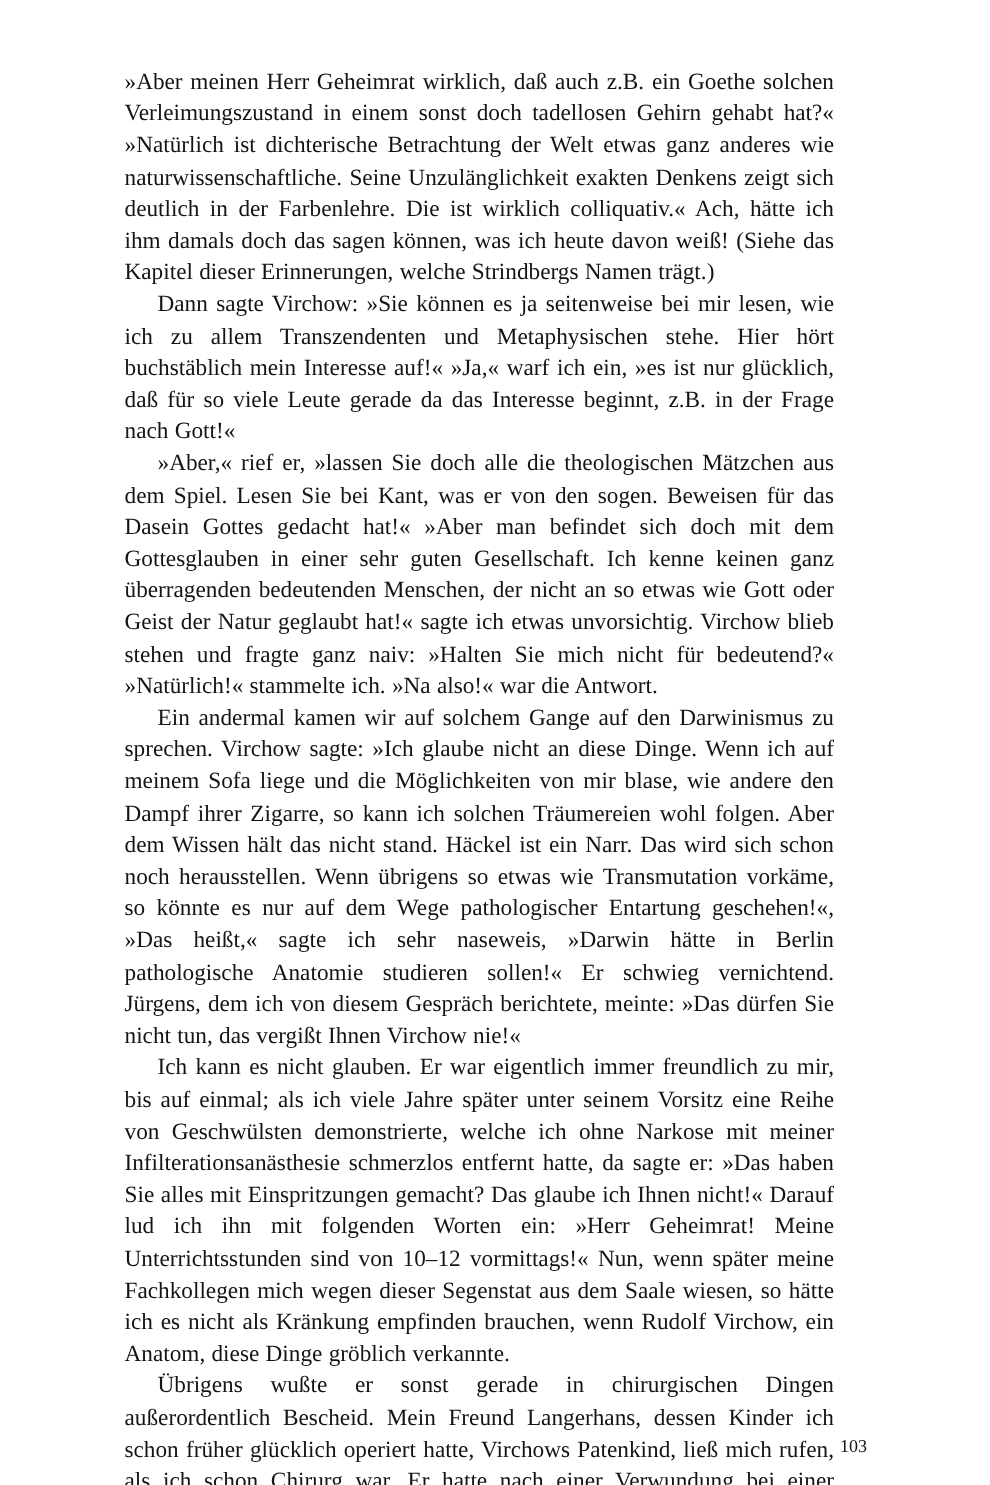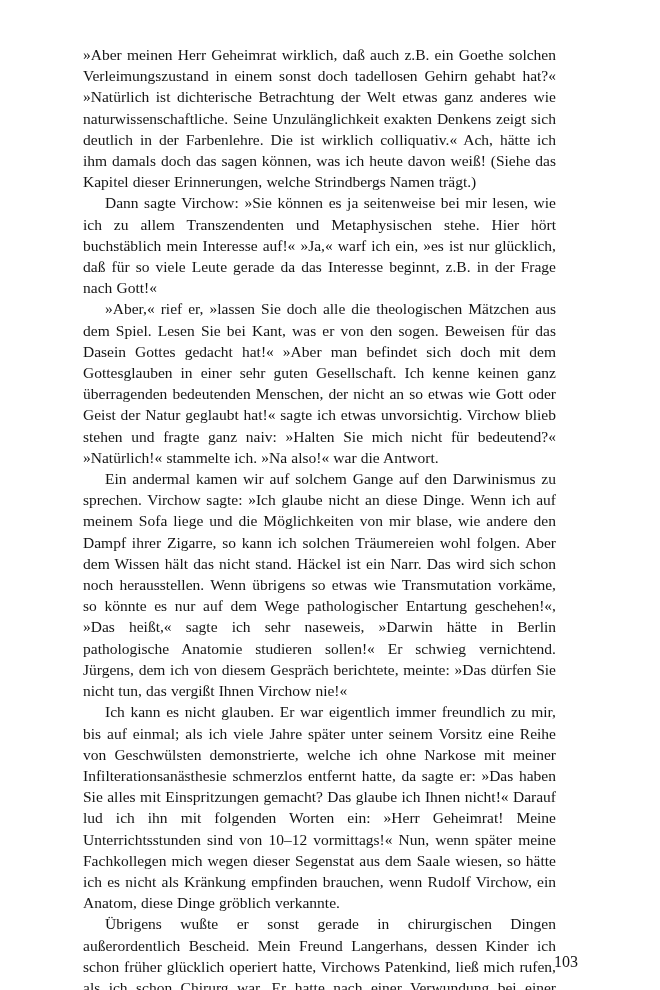--- a/index.html
+++ b/index.html
@@ -27,21 +27,21 @@
       -webkit-hyphens: auto;
       word-spacing: 0.02em;
     }
     .body-text p.indent {
       text-indent: 22px;
     }
     .page-number {
       position: absolute;
       right: 82px;
       bottom: 20px;
-      font-size: 16px;
+      font-size: 12px;
       line-height: 1;
       color: #141414;
     }
   </style>
 </head>
 <body>
 
 <div class="page">
   <div class="body-text">
       <p>»Aber meinen Herr Geheimrat wirklich, daß auch z.B. ein Goethe solchen Verleimungszustand in einem sonst doch tadellosen Gehirn gehabt hat?« »Natürlich ist dichterische Betrachtung der Welt etwas ganz anderes wie naturwissenschaftliche. Seine Unzulänglichkeit exakten Denkens zeigt sich deutlich in der Farbenlehre. Die ist wirklich colliquativ.« Ach, hätte ich ihm damals doch das sagen können, was ich heute davon weiß! (Siehe das Kapitel dieser Erinnerungen, welche Strindbergs Namen trägt.)</p>

